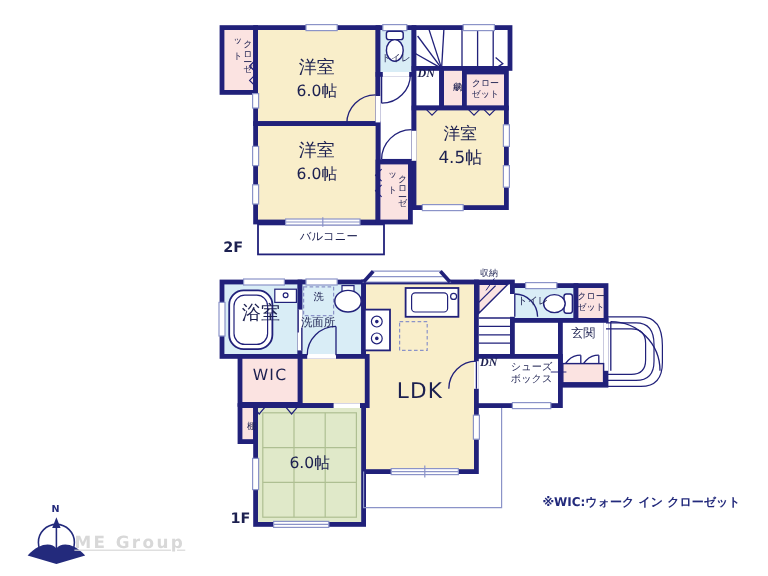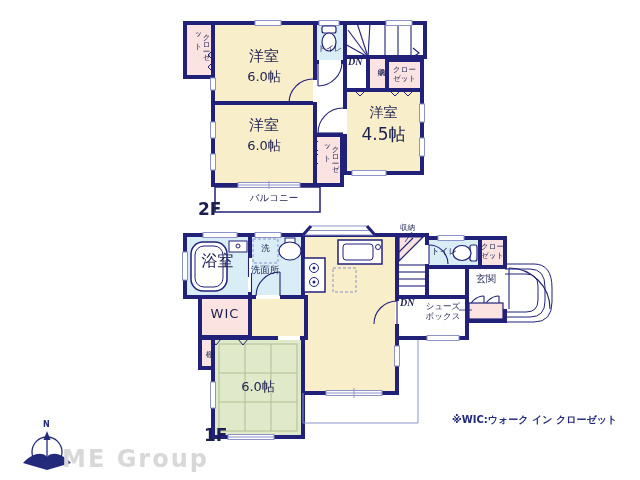--- a/index.html
+++ b/index.html
@@ -5,22 +5,22 @@
   html,body{margin:0;padding:0;background:#ffffff;}
   .canvas{position:relative;width:640px;height:480px;background:#ffffff;overflow:hidden;
           font-family:"DejaVu Sans","Liberation Sans",sans-serif;}
   svg{position:absolute;left:0;top:0;}
   .lbl{position:absolute;color:#1c2050;line-height:1.1;}
   .c{text-align:center;}
   .nw{white-space:nowrap;}
   .vert{writing-mode:vertical-rl;text-orientation:upright;letter-spacing:1px;}
   .wrap{word-break:break-all;white-space:normal;}
   .dn{font-family:"Liberation Serif","DejaVu Serif",serif;font-style:italic;font-weight:bold;font-size:10px;margin-top:10px;}
-  .floorlbl{font-size:17px;font-weight:600;margin-left:12px;}
-  .brand{color:#d8d8d8;font-size:24px;letter-spacing:2px;font-weight:600;}
+  .floorlbl{font-size:12px;font-weight:600;}
+  .brand{color:#d8d8d8;font-size:14px;letter-spacing:2px;font-weight:600;text-decoration:underline;}
   .note{color:#232a7c;font-size:10px;font-weight:600;}
 </style>
 </head>
 <body>
 
 <div class="canvas">
 
 <svg width="640" height="480" viewBox="0 0 640 480">
 
   <g stroke="#21217a" stroke-width="4">
@@ -230,36 +230,37 @@
 </svg>
 
   <div class="lbl vert wrap" style="left:188px;top:28px;width:22px;height:34px;font-size:7.5px;">クローゼット</div>
   <div class="lbl c" style="left:213px;top:48px;width:102px;font-size:15px;">洋室</div>
   <div class="lbl c" style="left:213px;top:70px;width:102px;font-size:13px;">6.0帖</div>
   <div class="lbl c nw" style="left:315px;top:45px;width:30px;font-size:8px;">トイレ</div>
   <div class="lbl dn" style="left:348px;top:46px;">DN</div>
   <div class="lbl vert" style="left:371px;top:62px;width:14px;height:24px;font-size:7.5px;">収納</div>
   <div class="lbl c wrap" style="left:390px;top:65px;width:29px;font-size:7.5px;line-height:9px;">クローゼット</div>
   <div class="lbl c" style="left:345px;top:105px;width:77px;font-size:14px;">洋室</div>
-  <div class="lbl c" style="left:345px;top:125px;width:77px;font-size:17px;">4.5帖</div>
+  <div class="lbl c" style="left:345px;top:125px;width:77px;font-size:14px;">4.5帖</div>
   <div class="lbl c" style="left:213px;top:117px;width:102px;font-size:15px;">洋室</div>
   <div class="lbl c" style="left:213px;top:139px;width:102px;font-size:13px;">6.0帖</div>
   <div class="lbl vert wrap" style="left:317px;top:140px;width:22px;height:34px;font-size:7.5px;">クローゼット</div>
   <div class="lbl c nw" style="left:215px;top:193px;width:118px;font-size:9.5px;">バルコニー</div>
   <div class="lbl floorlbl" style="left:186px;top:200px;">2F</div>
 
   <div class="lbl c nw" style="left:185px;top:252px;width:65px;font-size:16px;">浴室</div>
   <div class="lbl c nw" style="left:253px;top:244px;width:25px;font-size:8.5px;">洗</div>
   <div class="lbl c nw" style="left:250px;top:265px;width:30px;font-size:9.5px;">洗面所</div>
   <div class="lbl nw" style="left:400px;top:224px;font-size:7.5px;">収納</div>
   <div class="lbl nw" style="left:431px;top:247px;font-size:8.5px;">トイレ</div>
   <div class="lbl c wrap" style="left:478px;top:242px;width:29px;font-size:7.5px;line-height:9px;">クローゼット</div>
   <div class="lbl c nw" style="left:467px;top:273px;width:38px;font-size:10px;">玄関</div>
   <div class="lbl c wrap" style="left:424px;top:301px;width:38px;font-size:8.5px;line-height:10px;">シューズボックス</div>
   <div class="lbl dn" style="left:400px;top:287px;">DN</div>
+  <div class="lbl c" style="left:303px;top:317px;width:94px;font-size:18px;letter-spacing:1px;">LDK</div>
   <div class="lbl c" style="left:200px;top:307px;width:50px;font-size:13px;letter-spacing:1px;">WIC</div>
   <div class="lbl vert" style="left:202px;top:344px;width:11px;height:14px;font-size:7.5px;">棚</div>
   <div class="lbl c" style="left:213px;top:380px;width:90px;font-size:13px;">6.0帖</div>
   <div class="lbl floorlbl" style="left:192px;top:426px;">1F</div>
 
   <div class="lbl note nw" style="left:452px;top:414px;">※WIC:ウォーク イン クローゼット</div>
   <div class="lbl brand nw" style="left:62px;top:446px;">ME Group</div>
   <div class="lbl nw" style="left:43px;top:421px;font-size:8px;color:#232a7c;font-weight:bold;">N</div>
 
 </div>

